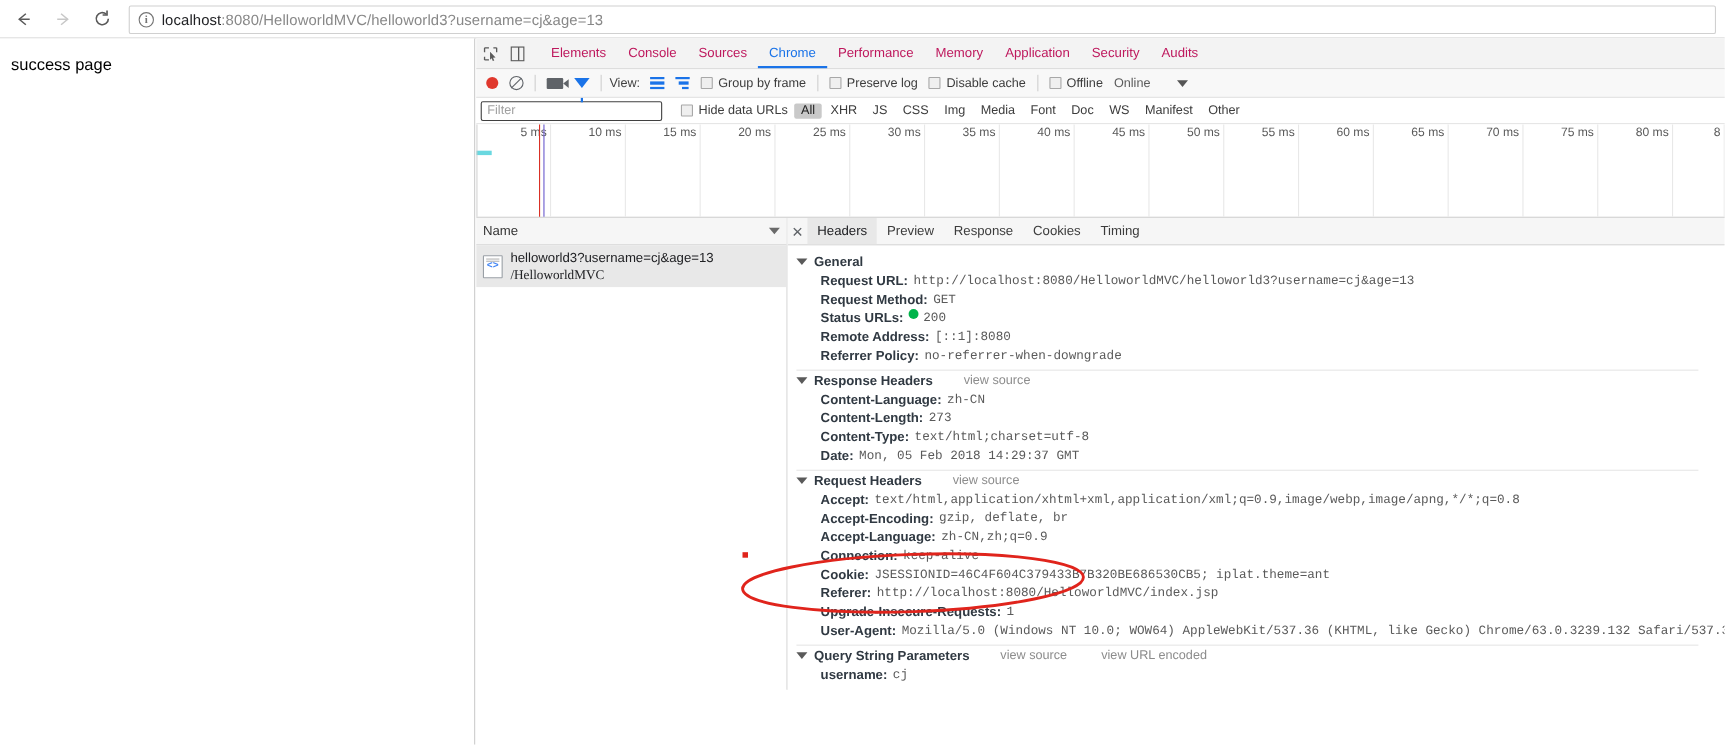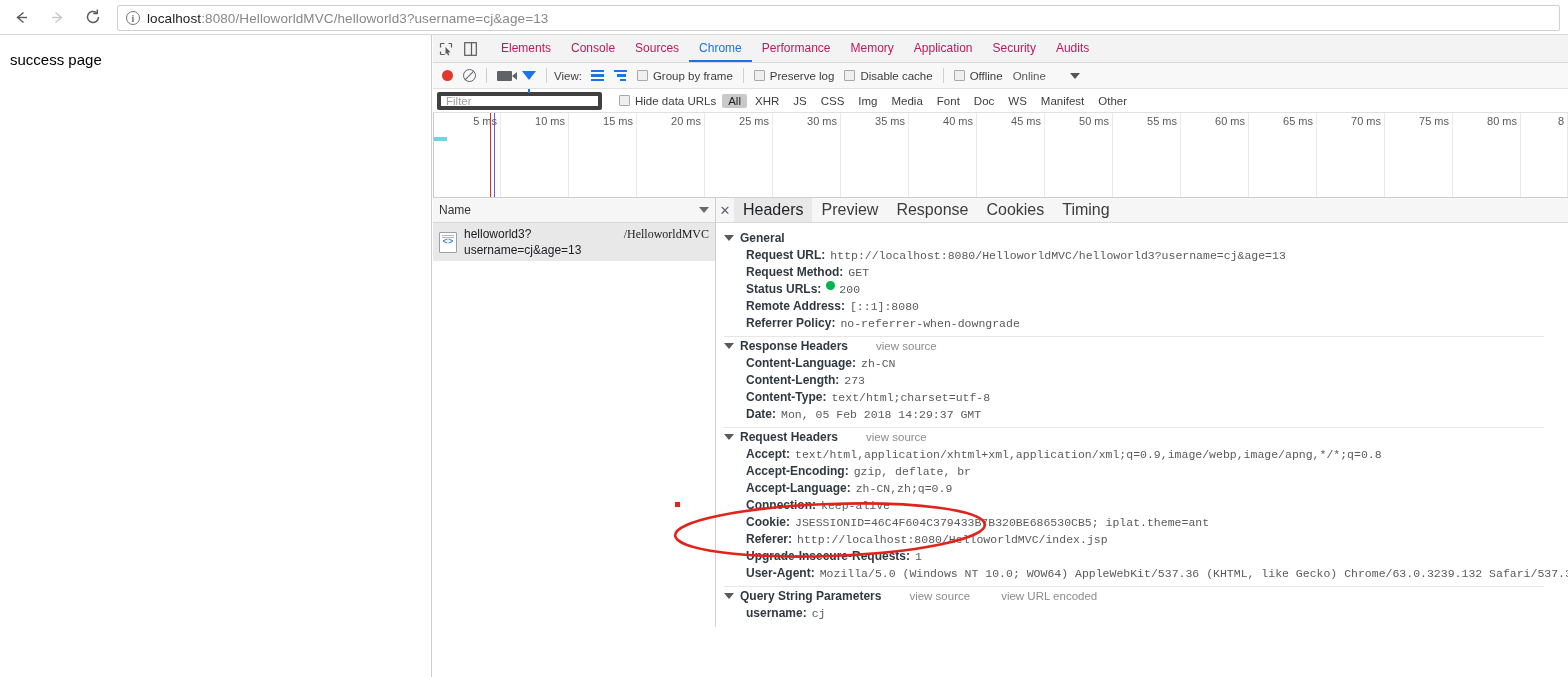--- a/index.html
+++ b/index.html
@@ -114,21 +114,21 @@
     border-radius:1px; margin-right:5px; flex:none;
   }
   .tb-label { font-size:11.5px; color:#3c3c3c; white-space:nowrap; }
   .caret-dn { width:0;height:0;border-left:5px solid transparent;border-right:5px solid transparent;border-top:6px solid #555; }
 
   .dt-filterbar {
     height:24px; display:flex; align-items:center;
     border-bottom:1px solid #e0e0e0; background:#fff; padding:0 4px;
   }
   .filter-input {
-    width:165px; height:18px; border:4px solid #404040; border-radius:2px;
+    width:165px; height:18px; border:1px solid #404040; border-radius:2px;
     font-size:11.5px; padding:0 5px; color:#333; background:#fff;
     font-family:"Liberation Sans", sans-serif;
   }
   .filter-input::placeholder { color:#a0a0a0; }
   .type-chip {
     font-size:11.5px; color:#3c3c3c; padding:1px 6px; margin:0 1px;
     border-radius:2px; cursor:pointer; white-space:nowrap;
   }
   .type-chip.active { background:#c9c9c9; color:#222; }
 
@@ -168,35 +168,35 @@
     width:18px; height:21px; border:1px solid #9aa0a6; background:#fff;
     position:relative; flex:none; border-radius:1px;
     display:flex; align-items:center; justify-content:center;
     font-size:9px; color:#4285f4; font-weight:bold;
     font-family:"Liberation Mono", monospace;
   }
   .doc-ico::before {
     content:""; position:absolute; left:2px; top:2px; right:2px; height:1px;
     background:#b5b5b5; box-shadow:0 2px 0 #b5b5b5;
   }
-  .req-names { display:flex; flex-direction:row; line-height:1.35; }
+  .req-names { display:flex; flex-direction:column; line-height:1.35; }
   .req-name { font-size:12px; color:#202124; }
   .req-path { font-size:12px; color:#202124;font-family:Liberation Serif, serif; }
 
   .detail-pane { flex:1; background:#fff; display:flex; flex-direction:column; overflow:hidden; }
   .detail-tabbar {
     height:25px; display:flex; align-items:stretch;
     border-bottom:1px solid #d8d8d8; background:#f6f6f6;
   }
   .close-x {
     width:18px; display:flex; align-items:center; justify-content:center;
     color:#5f6368; font-size:13px; cursor:pointer;
   }
   .d-tab {
-    padding:0 9px; display:flex; align-items:center; font-size:16px;
+    padding:0 9px; display:flex; align-items:center; font-size:12px;
     color:#3c3c3c; cursor:pointer; white-space:nowrap;
   }
   .d-tab.active { background:#e8e8e8; color:#202124; }
 
   .detail-body { flex:1; overflow:hidden; padding:6px 0 0 8px; }
   .sec-title {
     display:flex; align-items:center; gap:6px;
     font-size:12px; font-weight:bold; color:#303942; margin:2px 0 2px 0;
   }
   .tri { width:0;height:0;border-left:5px solid transparent;border-right:5px solid transparent;border-top:6px solid #5a5a5a; flex:none; }

